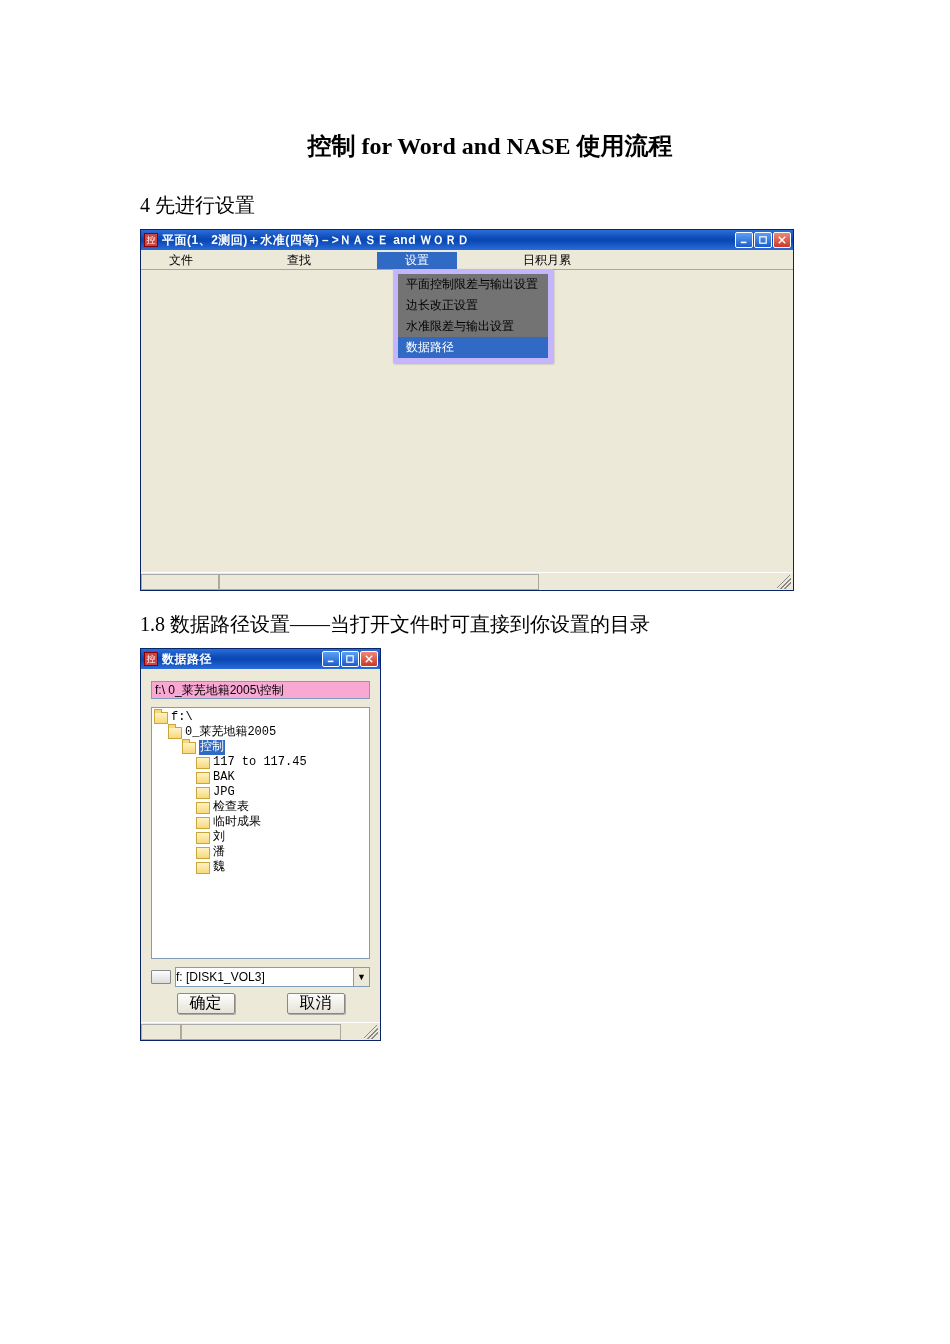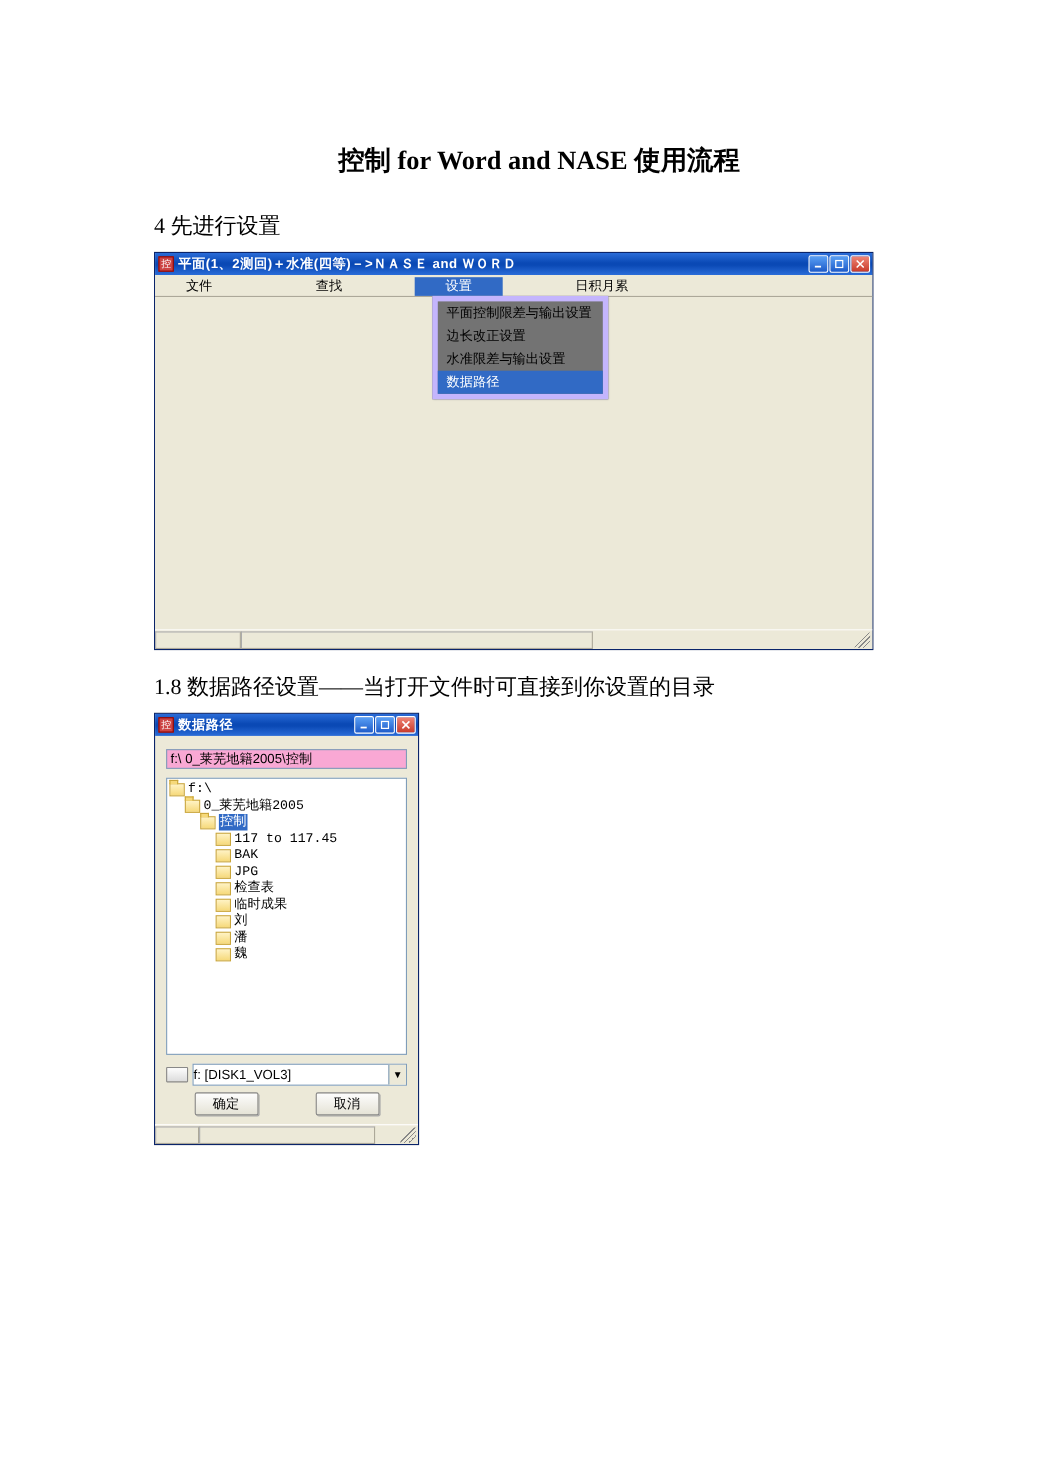--- a/index.html
+++ b/index.html
@@ -218,21 +218,21 @@
     font-size: 9px;
   }
   .btn-row {
     display: flex; justify-content: center; gap: 52px;
     padding-bottom: 2px;
   }
   .wbtn {
     width: 58px; height: 21px;
     border: 1px solid #888;
     background: linear-gradient(#fdfdfd,#e5e3d6);
-    font-size: 12px;
+    font-size: 16px;
     display: flex; align-items: center; justify-content: center;
     border-radius: 2px;
     box-shadow: 1px 1px 0 #aaa;
   }
 </style>
 </head>
 <body>
 
 <div class="doc-title">控制 for Word and NASE 使用流程</div>
 <div class="section-h">4 先进行设置</div>

